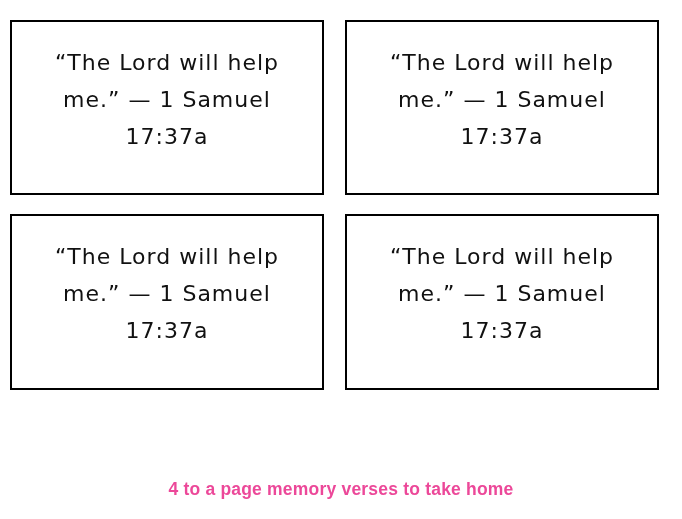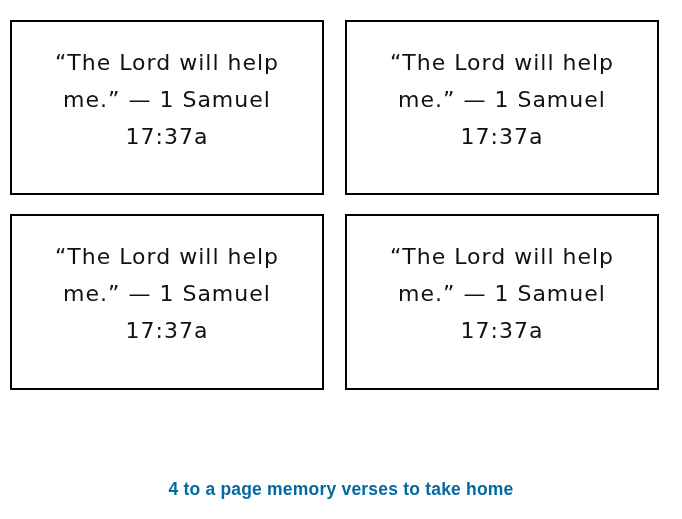--- a/index.html
+++ b/index.html
@@ -78,13 +78,13 @@
   </div>
 
   <div class="card" style="border-color: rgb(0, 0, 0);">
     <span class="verse-line" style="color: rgb(17, 17, 17);">“The Lord will help</span>
     <span class="verse-line" style="color: rgb(17, 17, 17);">me.” — 1 Samuel</span>
     <span class="verse-line" style="color: rgb(17, 17, 17);">17:37a</span>
   </div>
 
 </div>
 
-<div class="caption" style="color: #0369a1;">4 to a page memory verses to take home</div>
+<div class="caption" style="color: #ec4899;">4 to a page memory verses to take home</div>
 
 </body></html>

